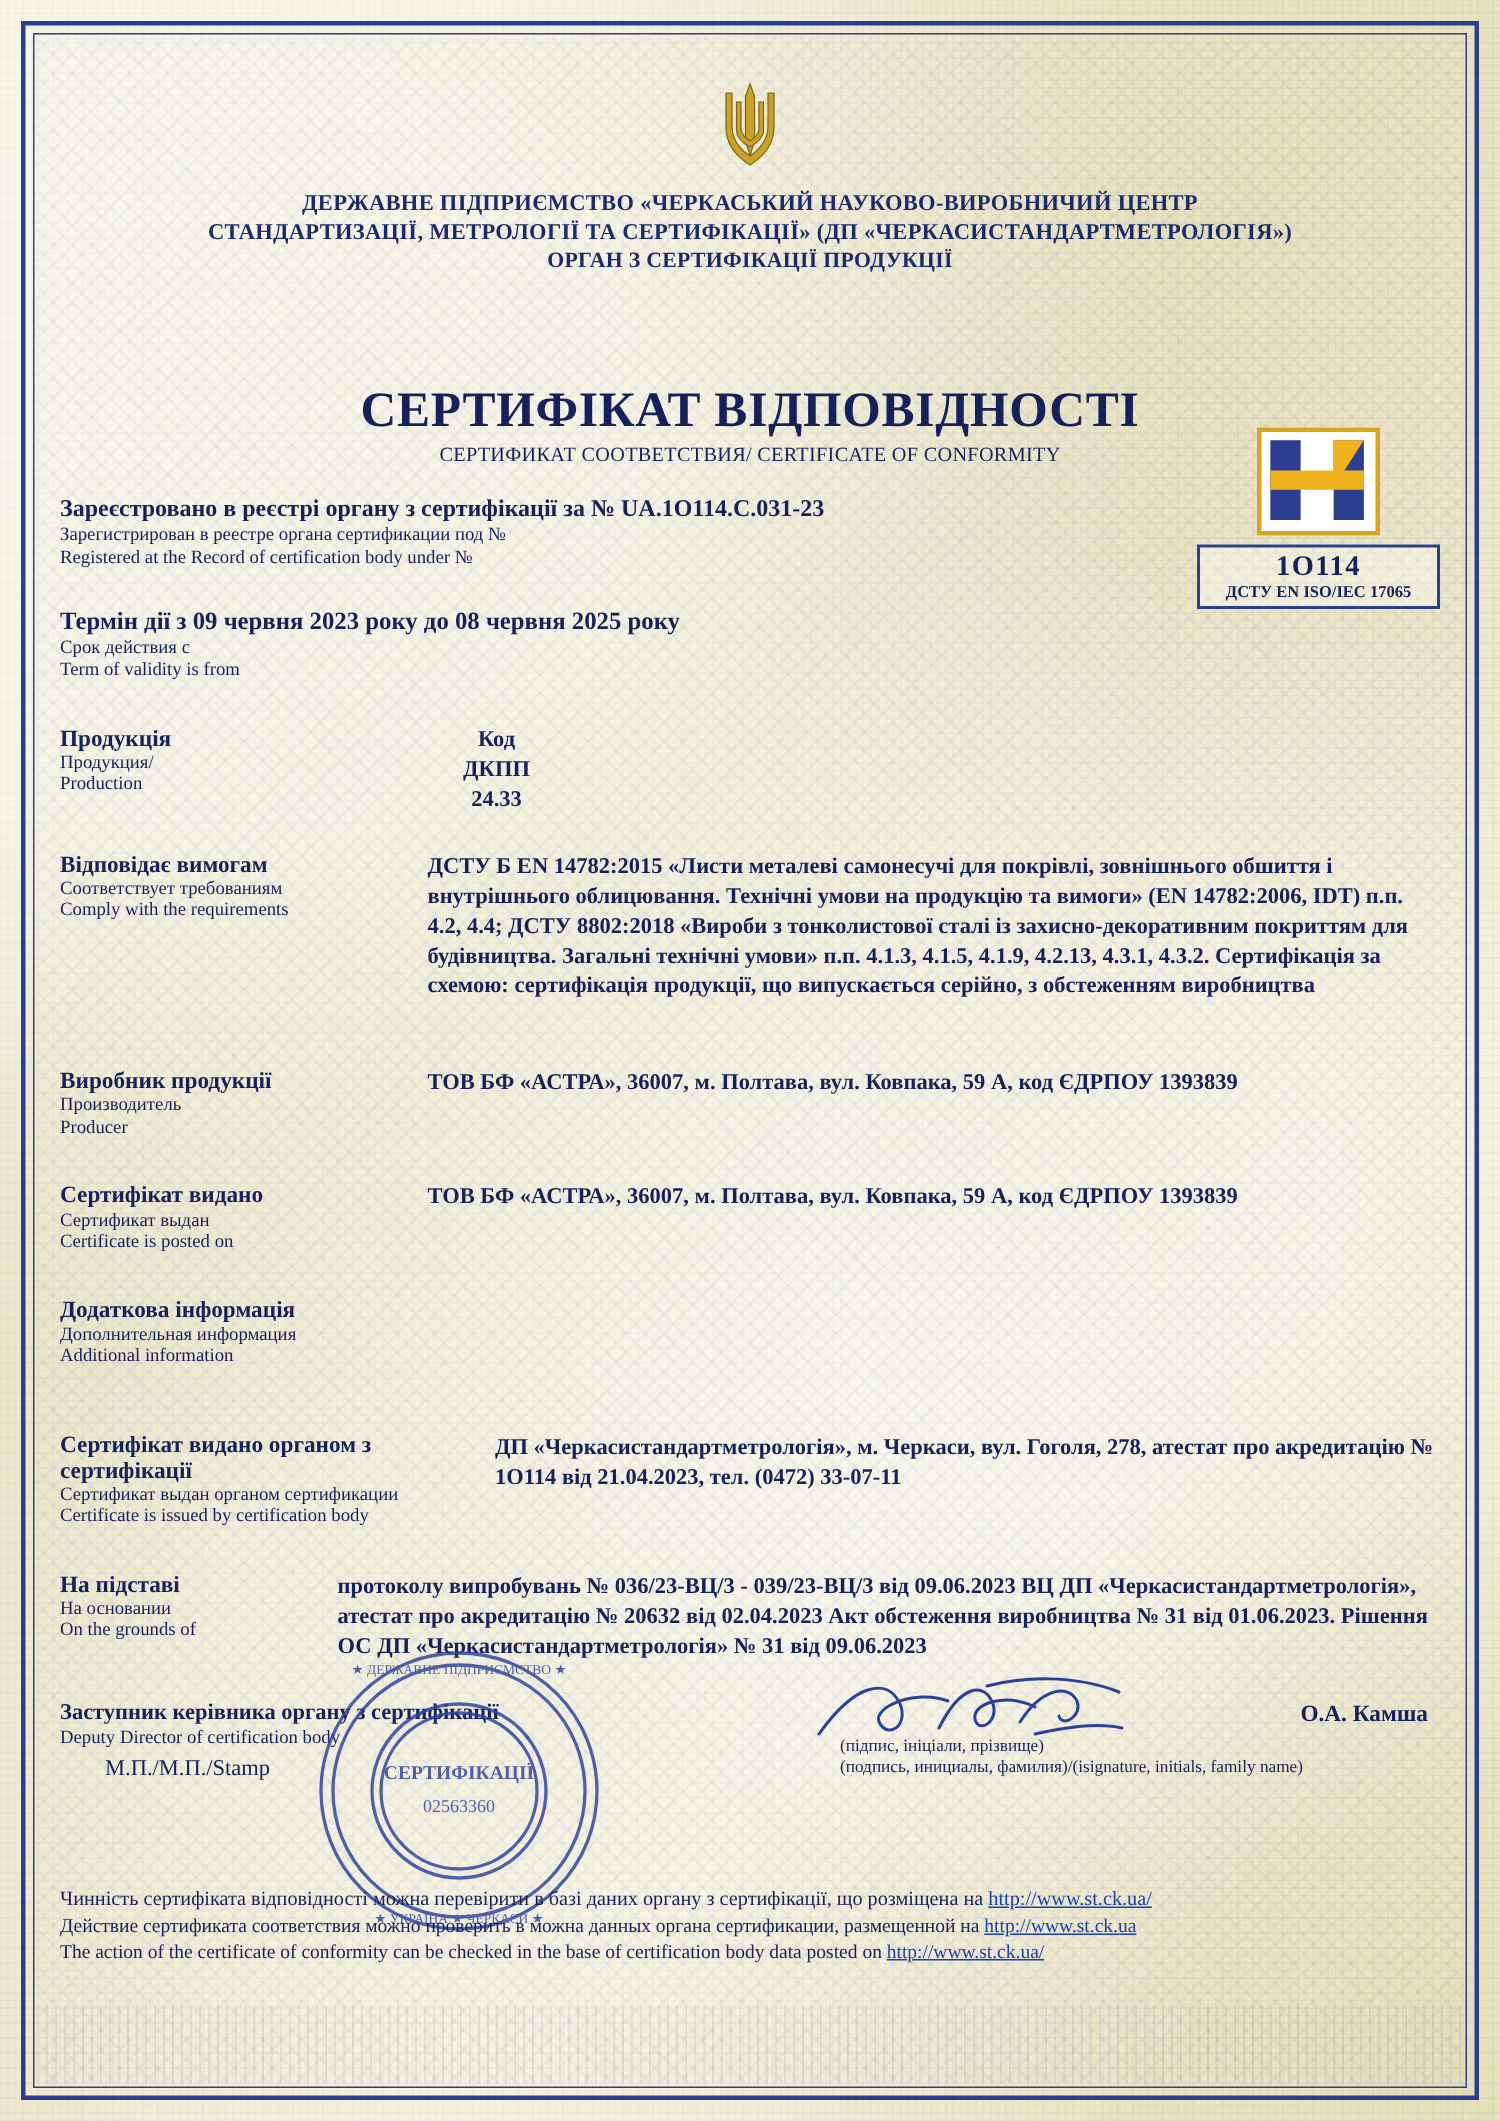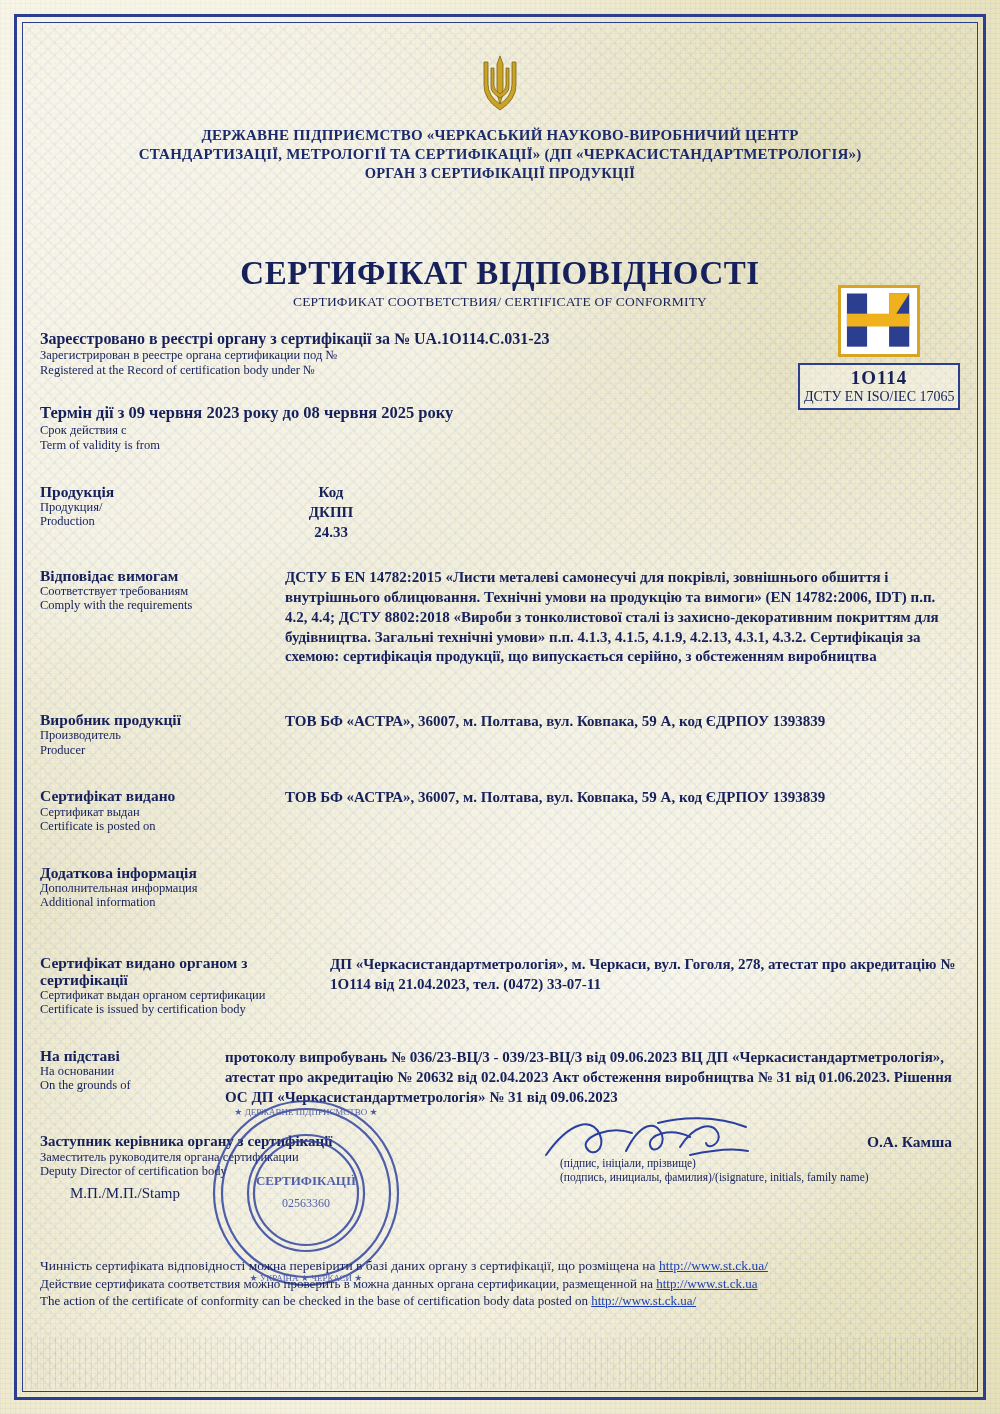--- a/index.html
+++ b/index.html
@@ -123,22 +123,22 @@
     padding: 2px 4px 3px 4px;
     background: rgba(255,255,255,0.35);
   }
   .accred-num {
     font-size: 19px;
     font-weight: bold;
     letter-spacing: 1px;
     color: #16205a;
   }
   .accred-std {
-    font-size: 14px;
-    font-weight: normal;
+    font-size: 11px;
+    font-weight: bold;
     color: #16205a;
     white-space: nowrap;
   }
 
   
   .reg {
     margin-top: 20px;
   }
   .reg-main {
     font-size: 16px;
@@ -414,21 +414,20 @@
         <div class="lb-uk">На підставі</div>
         <div class="lb-ru">На основании</div>
         <div class="lb-en">On the grounds of</div>
       </div>
       <div class="value">протоколу випробувань № 036/23-ВЦ/3 - 039/23-ВЦ/3 від 09.06.2023 ВЦ ДП «Черкасистандартметрологія», атестат про акредитацію № 20632 від 02.04.2023 Акт обстеження виробництва № 31 від 01.06.2023. Рішення ОС ДП «Черкасистандартметрологія» № 31 від 09.06.2023</div>
     </div>
 
     <div class="sign-block">
       <div class="sign-left">
         <div class="lb-uk">Заступник керівника органу з сертифікації</div>
-        <div class="lb-ru">Заместитель руководителя органа сертификации</div>
         <div class="lb-en">Deputy Director of certification body</div>
         <div class="stamp-label">М.П./М.П./Stamp</div>
       </div>
 
       <div class="sign-name">О.А. Камша</div>
       <div class="sign-caption">
         <div>(підпис, ініціали, прізвище)</div>
         <div>(подпись, инициалы, фамилия)/(isignature, initials, family name)</div>
       </div>
 

